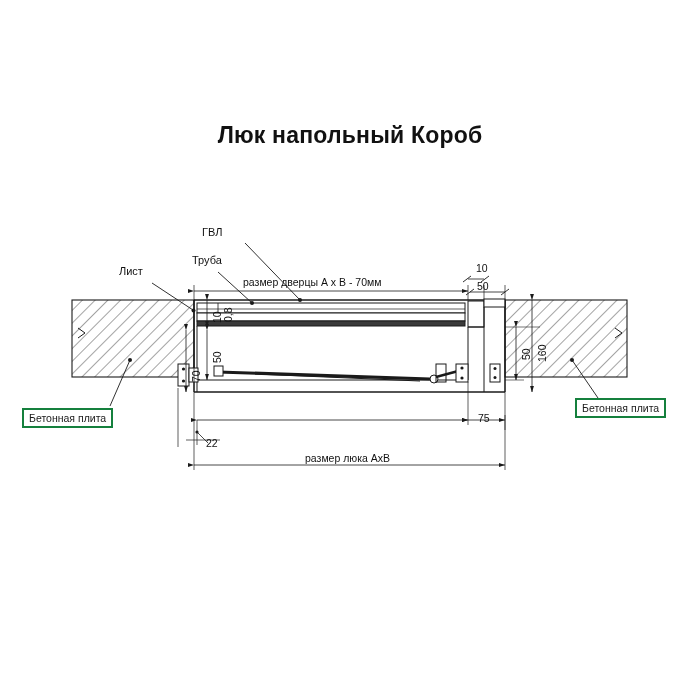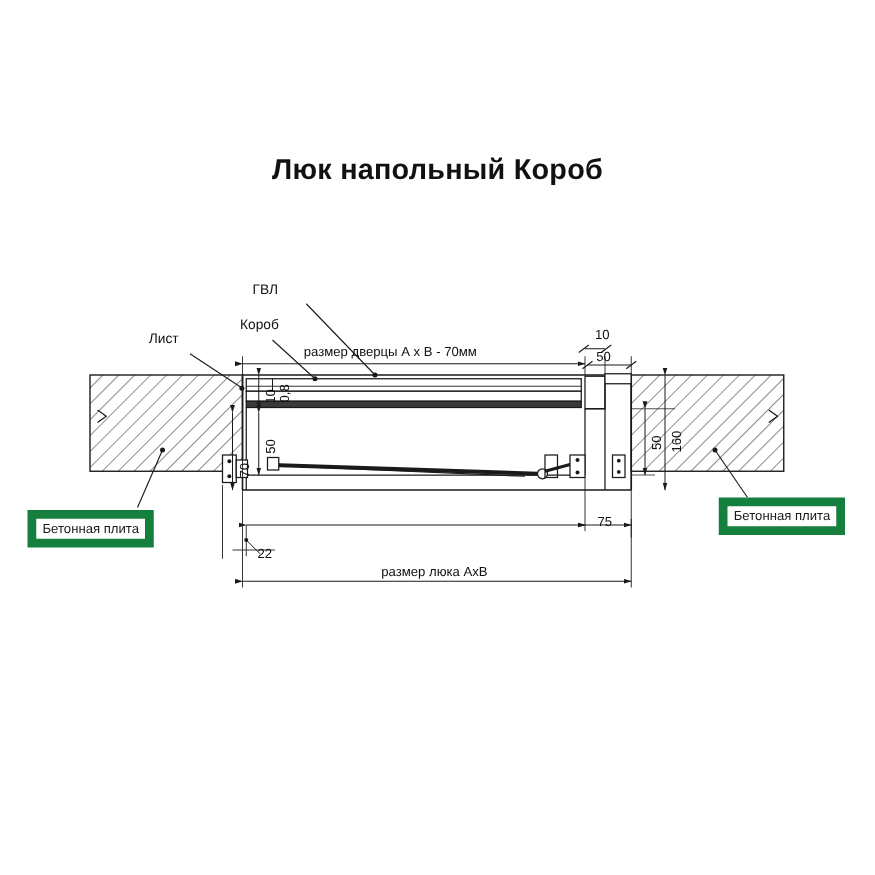--- a/index.html
+++ b/index.html
@@ -52,21 +52,21 @@
     top: 318px;
     width: 340px;
     font-size: 42px;
     font-weight: bold;
     color: rgba(120,120,120,0.33);
     letter-spacing: 1px;
     pointer-events: none;
   }
   .boxlbl {
     position: absolute;
-    border: 7px solid #15803d;
+    border: 2px solid #15803d;
     background: #fff;
     font-size: 10.5px;
     padding: 2px 5px;
     white-space: nowrap;
   }
 </style>
 </head>
 <body>
 
 <div id="page">
@@ -222,21 +222,21 @@
       <line x1="516" y1="327" x2="516" y2="380" stroke="#1a1a1a" stroke-width="0.8" marker-start="url(#arrs)" marker-end="url(#arrs)"></line>
       <line x1="532" y1="300" x2="532" y2="392" stroke="#1a1a1a" stroke-width="0.8" marker-start="url(#arrs)" marker-end="url(#arrs)"></line>
       <line x1="505" y1="327" x2="540" y2="327" stroke="#1a1a1a" stroke-width="0.6"></line>
       <line x1="505" y1="380" x2="524" y2="380" stroke="#1a1a1a" stroke-width="0.6"></line>
     </g>
   </svg>
   </div>
 
 
   <div class="lbl b" style="left:119px; top:265px;">Лист</div>
-  <div class="lbl b" style="left:192px; top:254px;">Короб</div>
+  <div class="lbl b" style="left:192px; top:254px;">Труба</div>
   <div class="lbl b" style="left:202px; top:226px;">ГВЛ</div>
 
   <div class="boxlbl" style="left:22px; top:408px;">Бетонная плита</div>
   <div class="boxlbl" style="left:575px; top:398px;">Бетонная плита</div>
 
   <div class="lbl" style="left:243px; top:276px;">размер дверцы А х В - 70мм</div>
   <div class="lbl" style="left:288px; top:452px;padding-left:17px;">размер люка АхВ</div>
 
   <div class="lbl" style="left:476px; top:262px;">10</div>
   <div class="lbl" style="left:477px; top:280px;">50</div>

